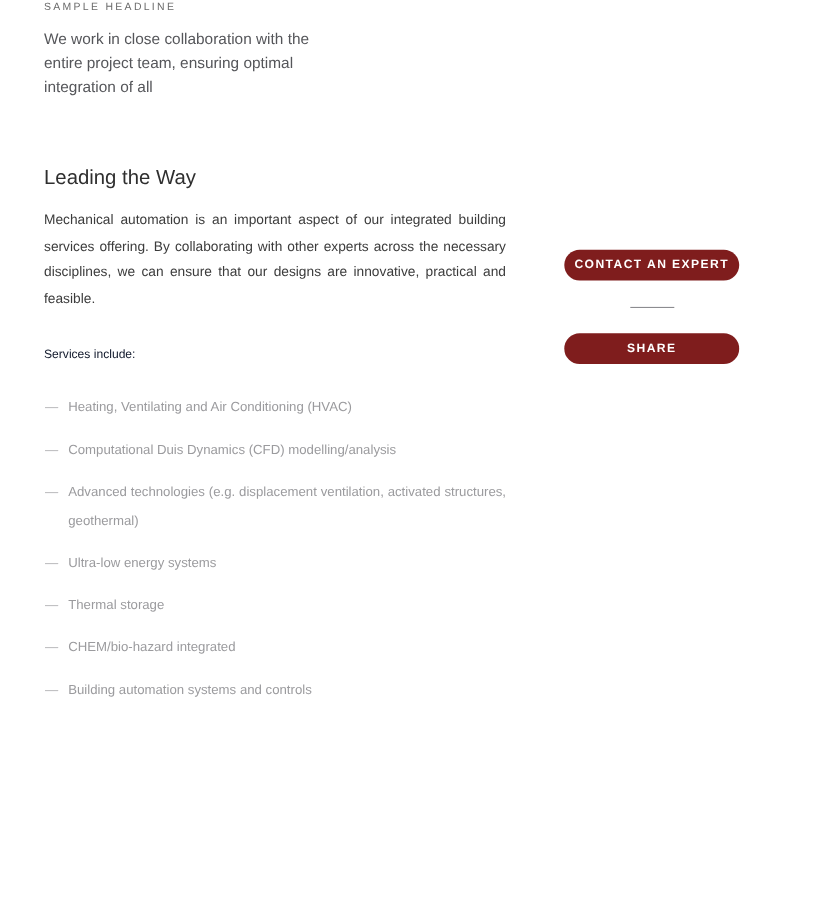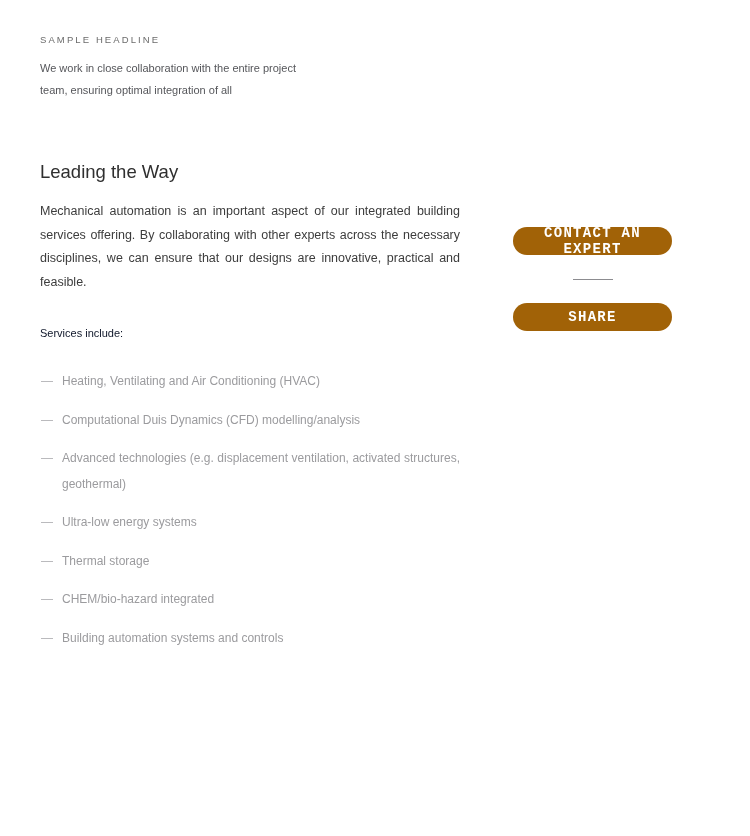--- a/index.html
+++ b/index.html
@@ -35,21 +35,20 @@
 
   .aside-col {
     position: absolute;
     left: 513px;
     top: 227px;
     width: 159px;
   }
 
   
   .eyebrow {
-    margin-top: 33px;
     font-size: 9.5px;
     font-weight: 400;
     letter-spacing: 2.1px;
     text-transform: uppercase;
     color: #6b6b6b;
     line-height: 14px;
   }
 
   
   .page-title {
@@ -57,21 +56,21 @@
     font-size: 30px;
     font-weight: 300;
     letter-spacing: 0.1px;
     color: #2b2b2b;
     line-height: 36px;
   }
 
   
   .subtitle {
     margin-top: 10px;
-    font-size: 11px;
+    font-size: 14px;
     font-weight: 400;
     color: #55565a;
     line-height: 22px;
     width: 260px;
   }
 
   
   .section-heading {
     font-size: 18.5px;
     font-weight: 300;
@@ -132,24 +131,24 @@
 
   
   .pill-btn {
     display: flex;
     align-items: center;
     justify-content: center;
     width: 159px;
     height: 28px;
     border: none;
     border-radius: 14px;
-    background: #a16207;
+    background: #7f1d1d;
     color: #ffffff;
-    font-family: Liberation Mono, monospace;
-    font-size: 14px;
+    font-family: Liberation Sans, sans-serif;
+    font-size: 11px;
     font-weight: 700;
     letter-spacing: 1.3px;
     text-transform: uppercase;
     cursor: pointer;
   }
 
   .btn-divider {
     width: 40px;
     height: 1px;
     background: #8c8c90;

